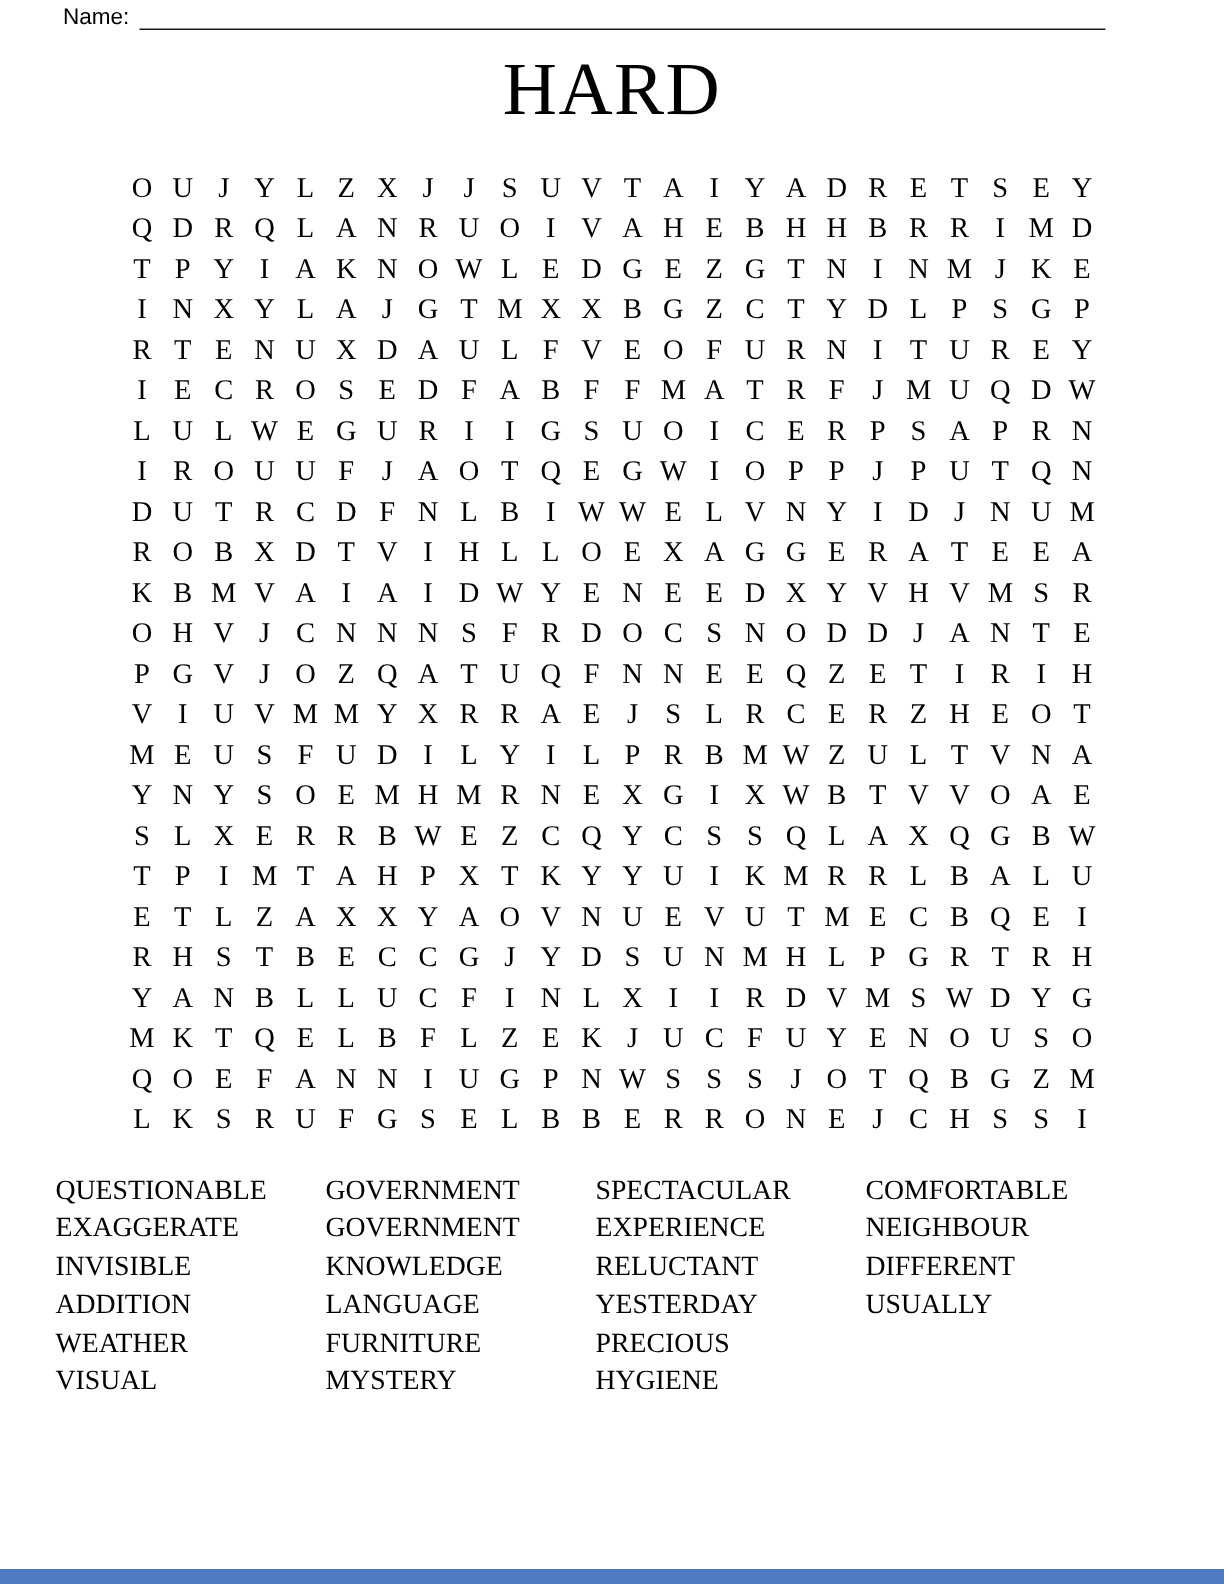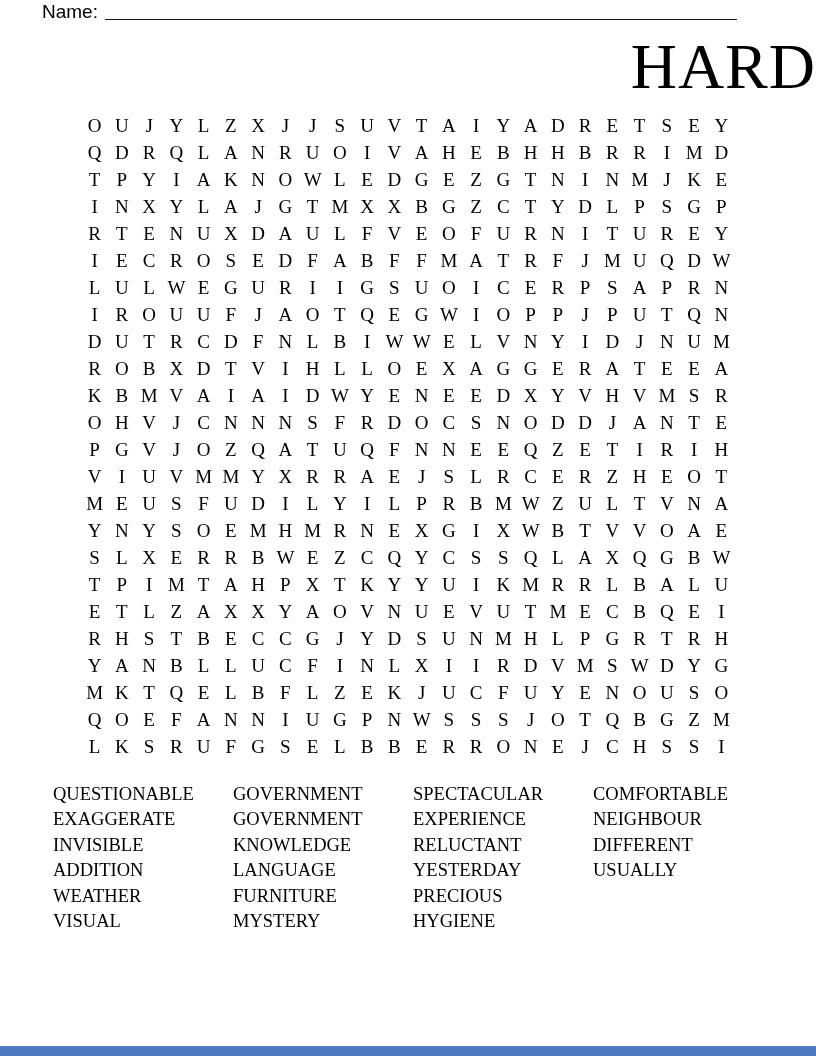--- a/index.html
+++ b/index.html
@@ -24,41 +24,41 @@
   .name-row {
     position: absolute;
     left: 42px;
     top: 2px;
     width: 695px; 
     display: flex;
     align-items: flex-end;
   }
   .name-label {
     font-family: "Liberation Sans", sans-serif;
-    font-size: 19px;
+    font-size: 15px;
     line-height: 17px;
     white-space: nowrap;
   }
   .name-line {
     flex: 1;
     margin-left: 7px;
     height: 17px;
     border-bottom: 1.6px solid #1a1a1a;
   }
   
   .title {
     position: absolute;
     top: 30px;
     left: 0;
     width: 100%;
     margin: 0;
-    text-align: right;
+    text-align: center;
     font-family: "Liberation Serif", serif;
     font-weight: 400;
-    font-size: 64px;
+    font-size: 50px;
     letter-spacing: 1px;
   }
   
   .grid {
     position: absolute;
     left: 81px;
     top: 112px;
     display: grid;
     grid-template-columns: repeat(24, 27.25px);
     grid-auto-rows: 27px;
@@ -66,21 +66,21 @@
   .cell {
     display: flex;
     align-items: center;
     justify-content: center;
     font-family: "Liberation Serif", serif;
     font-size: 19px;
   }
   
   .words {
     position: absolute;
-    left: 53px;
+    left: 37px;
     top: 782px;
     display: flex;
   }
   .word-col {
     width: 180px;
   }
   .word {
     font-family: "Liberation Serif", serif;
     font-size: 18.5px;
     line-height: 25.4px;

